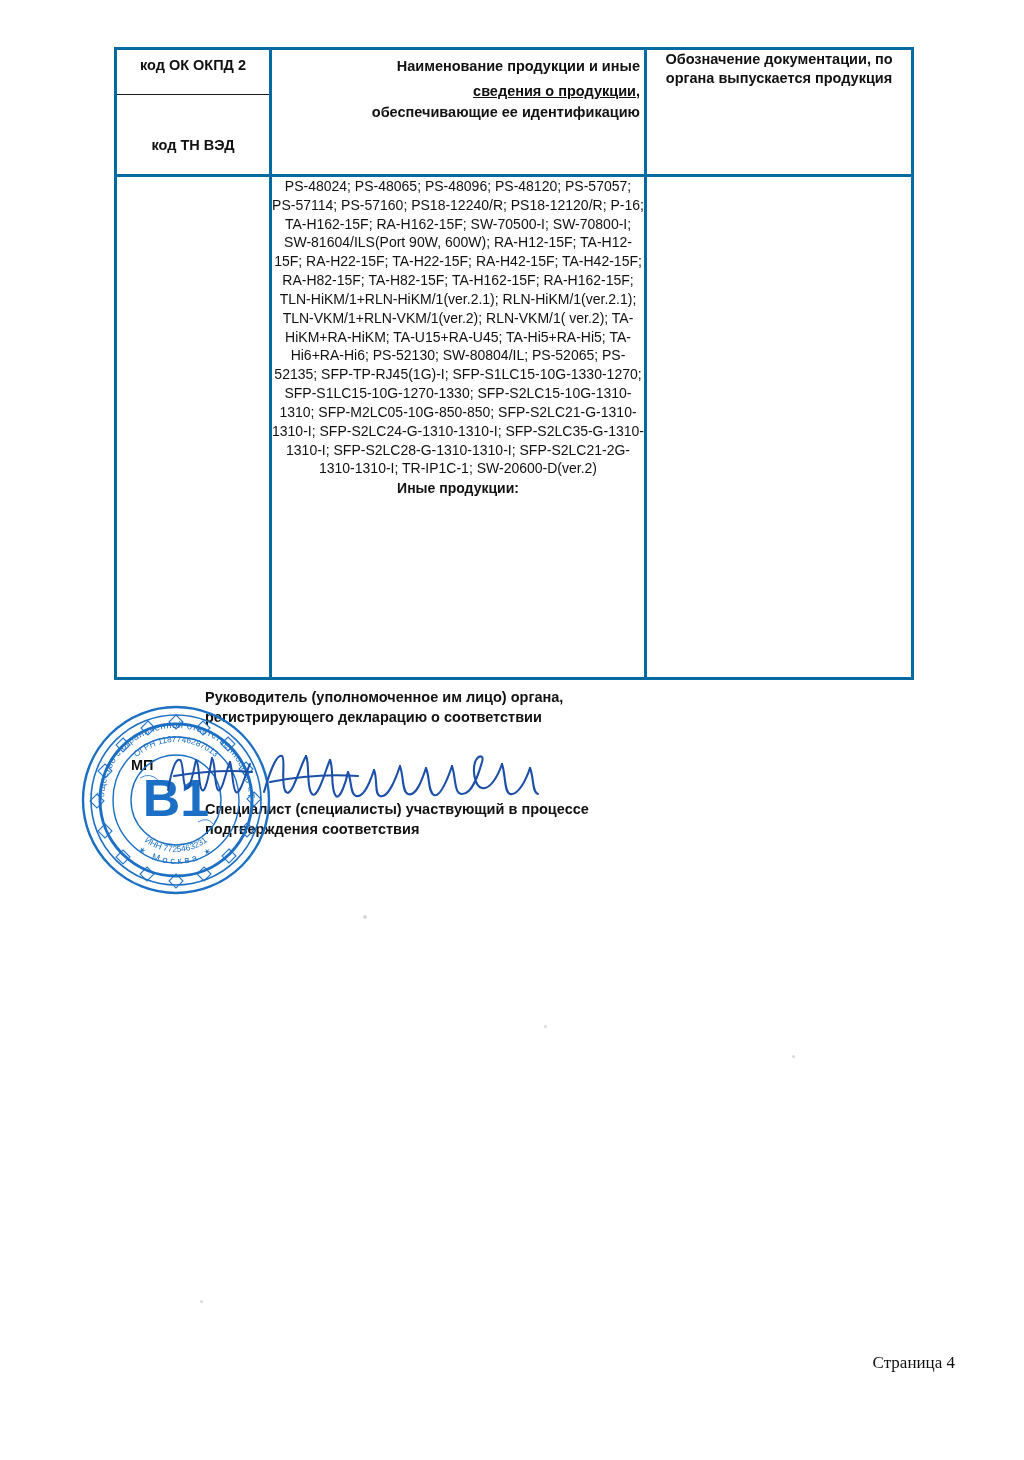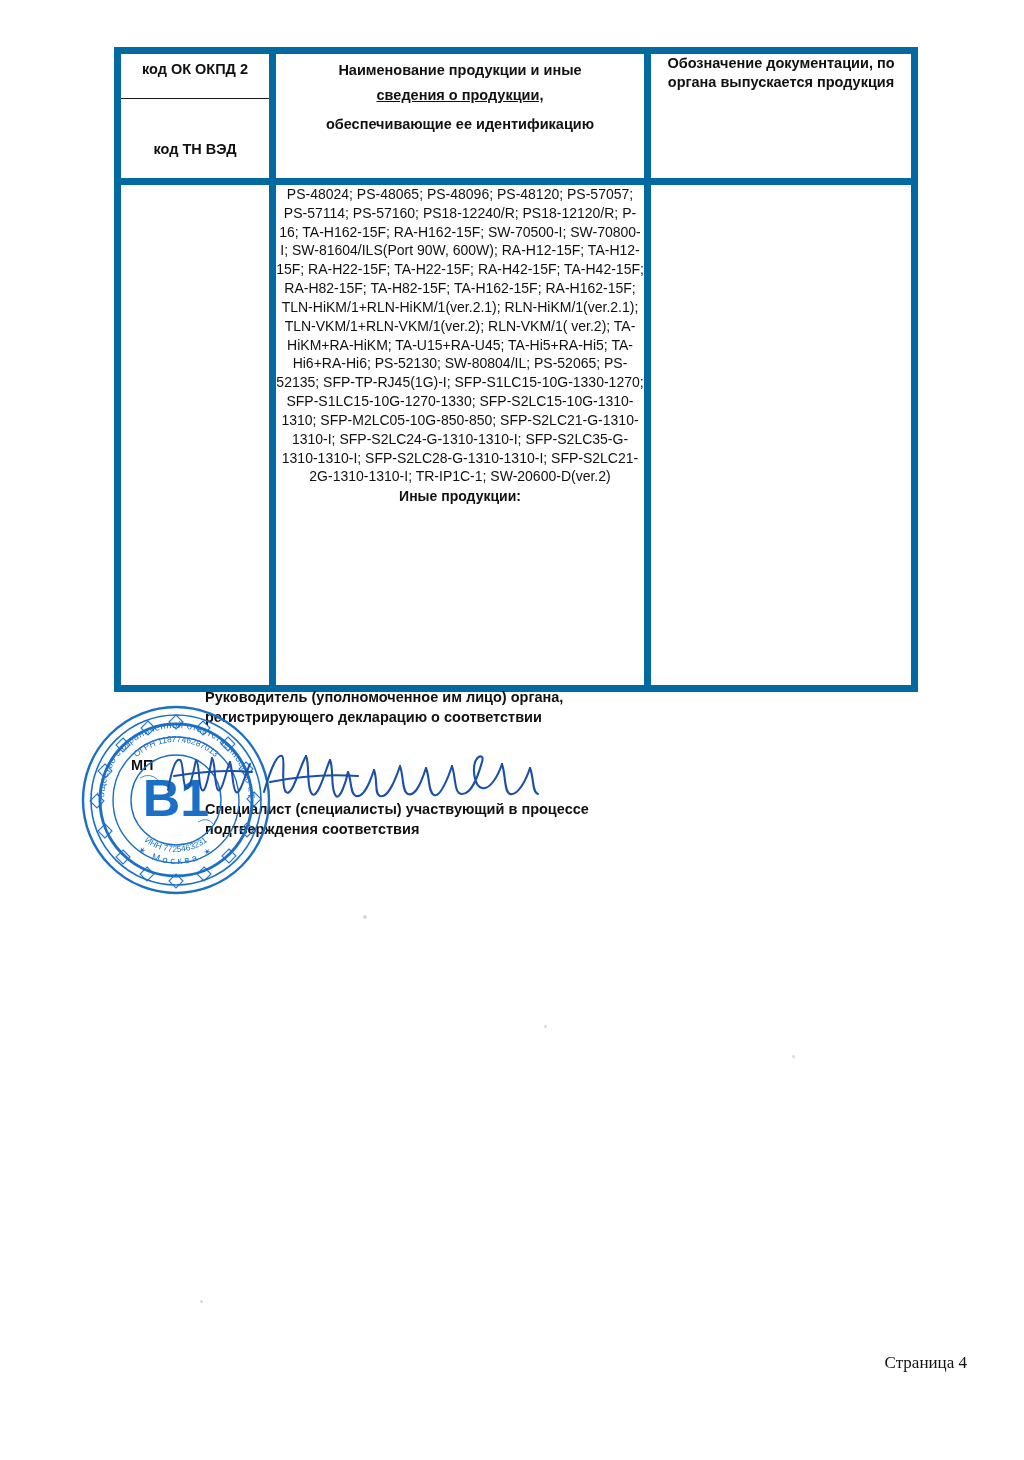--- a/index.html
+++ b/index.html
@@ -24,21 +24,21 @@
   
   .decl-table {
     position: absolute;
     left: 114px;
     top: 47px;
     width: 797px;
     border-collapse: collapse;
     table-layout: fixed;
   }
   .decl-table td {
-    border: 7px solid #0369a1;
+    border: 3px solid #0369a1;
     vertical-align: top;
     padding: 0;
   }
 
   .th-cell {
     text-align: center;
     font-weight: bold;
     font-size: 14.5px;
     line-height: 1.32;
     padding: 6px 6px;
@@ -57,21 +57,21 @@
 
   .head-inner {
     display: flex;
     flex-direction: column;
   }
   .head-inner > div:first-child {
     border-bottom: 1px solid #1a1a1a;
   }
   .head-sub {
     padding: 7px 4px 6px 4px;
-    text-align: center;
+    text-align: right;
     font-weight: bold;
     font-size: 14.5px;
     line-height: 1.3;
   }
 
   .body-cell {
     height: 500px;
     padding: 9px 10px 8px 10px;
     font-size: 14px;
     line-height: 1.345;
@@ -134,21 +134,21 @@
     left: 160px;
     top: 742px;
     width: 400px;
     height: 75px;
     pointer-events: none;
   }
 
   
   .footer-page {
     position: absolute;
-    right: 57px;
+    right: 69px;
     top: 1353px;
     font-family: "Liberation Serif", serif;
     font-size: 17px;
     color: #111;
   }
 
   
   .speckle {
     position: absolute;
     background: #d8d8d8;
@@ -170,21 +170,21 @@
       <tr>
         <td style="padding:0;">
           <div class="head-inner">
             <div class="th-cell th-left-top">код ОК ОКПД 2</div>
             <div class="th-cell th-left-bottom">код ТН ВЭД</div>
           </div>
         </td>
         <td>
           <div class="head-sub">Наименование продукции и иные</div>
           <div class="head-sub" style="padding-top:0;padding-bottom:0;text-decoration:underline;">сведения о продукции,</div>
-          <div class="head-sub" style="padding-top:2px;margin-top:8px;">обеспечивающие ее идентификацию</div>
+          <div class="head-sub" style="padding-top:2px;">обеспечивающие ее идентификацию</div>
         </td>
         <td class="th-cell">Обозначение документации, по органа выпускается продукция</td>
       </tr>
       <tr>
         <td class="empty-cell"></td>
         <td class="body-cell">
           <div class="prod-text">PS-48024; PS-48065; PS-48096; PS-48120; PS-57057; PS-57114; PS-57160; PS18-12240/R; PS18-12120/R; P-16; TA-H162-15F; RA-H162-15F; SW-70500-I; SW-70800-I; SW-81604/ILS(Port 90W, 600W); RA-H12-15F; TA-H12-15F; RA-H22-15F; TA-H22-15F; RA-H42-15F; TA-H42-15F; RA-H82-15F; TA-H82-15F; TA-H162-15F; RA-H162-15F; TLN-HiKM/1+RLN-HiKM/1(ver.2.1); RLN-HiKM/1(ver.2.1); TLN-VKM/1+RLN-VKM/1(ver.2); RLN-VKM/1( ver.2); TA-HiKM+RA-HiKM; TA-U15+RA-U45; TA-Hi5+RA-Hi5; TA-Hi6+RA-Hi6; PS-52130; SW-80804/IL; PS-52065; PS-52135; SFP-TP-RJ45(1G)-I; SFP-S1LC15-10G-1330-1270; SFP-S1LC15-10G-1270-1330; SFP-S2LC15-10G-1310-1310; SFP-M2LC05-10G-850-850; SFP-S2LC21-G-1310-1310-I; SFP-S2LC24-G-1310-1310-I; SFP-S2LC35-G-1310-1310-I; SFP-S2LC28-G-1310-1310-I; SFP-S2LC21-2G-1310-1310-I; TR-IP1C-1; SW-20600-D(ver.2)</div>
           <div class="other-info">Иные продукции:</div>
         </td>
         <td class="empty-cell"></td>

